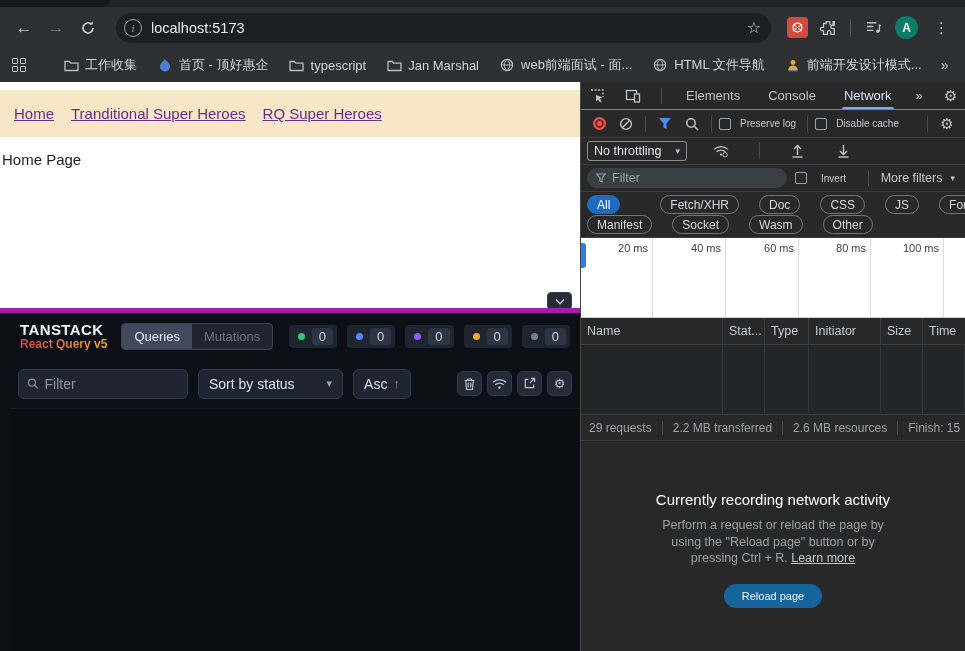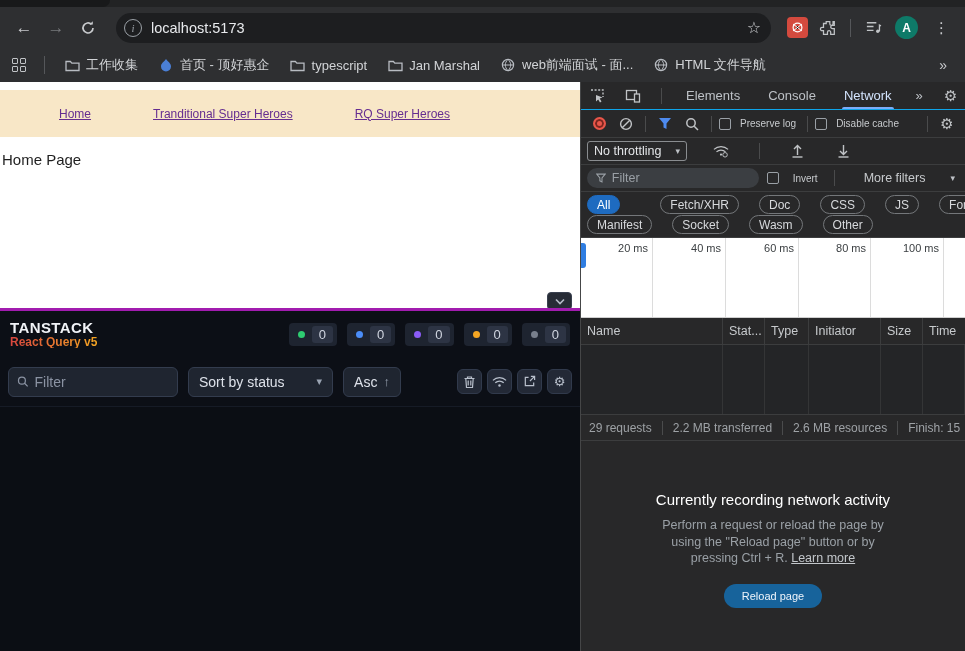--- a/index.html
+++ b/index.html
@@ -41,31 +41,31 @@
   .bm-overflow { margin-left:auto; color:#c8cacd; font-size:14px; padding:0 6px; }
 
   
   .content { display:flex; height:569px; }
   .page-pane { position:relative; width:580px; background:#ffffff; overflow:hidden; }
   .devtools { width:385px; background:#282829; border-left:1px solid #454647; display:flex; flex-direction:column; }
 
   
   .site-nav { margin-top:8px; height:47px; background:#f8e7c7; display:flex; align-items:center;
               padding-left:14px; gap:17px; }
-  .site-nav a { color:#652d90; font-size:12px; text-decoration:underline;margin-left:45px; }
+  .site-nav a { color:#652d90; font-size:15px; text-decoration:underline; }
   .page-heading { margin:14px 0 0 2px; font-size:15px; color:#1f1f1f; }
 
   
   .collapse-chip { position:absolute; top:210px; right:8px; width:25px; height:18px;
                    background:#272c36; border:1px solid #3a4150; border-radius:4px;
                    display:flex; align-items:center; justify-content:center; }
 
   
   .rq-panel { position:absolute; left:0; bottom:0; width:580px; height:343px; background:#0c0f16;
-              display:flex; flex-direction:column; border-top:3px solid #a21caf; }
+              display:flex; flex-direction:column; border-top:5px solid #a21caf;padding-left:10px; }
   .rq-header { height:46px; display:flex; align-items:center; padding:0 10px; }
   .rq-brand { line-height:1.05; }
   .rq-brand .t1 { font-size:15px; font-weight:800; color:#f1f3f7; letter-spacing:.4px; }
   .rq-brand .t2 { font-size:12px; font-weight:700; color:#f08c3a;
                   background:linear-gradient(90deg,#d8453f,#f5a623); -webkit-background-clip:text;
                   background-clip:text; -webkit-text-fill-color:transparent; }
   .rq-tabs { display:flex; margin-left:14px; border:1px solid #3a4150; border-radius:4px;
              overflow:hidden; font-size:13px; background:#20242e; }
   .rq-tab { padding:5px 12px; color:#6b7280; }
   .rq-tab.active { background:#414a5c; color:#e8ebf1; }
@@ -117,21 +117,21 @@
   .throttle-select { height:20px; border:1px solid #8a8d90; border-radius:3px; background:transparent;
                      display:flex; align-items:center; gap:14px; padding:0 6px; color:#e3e5e8; font-size:12.5px; }
   .throttle-select .arrow { color:#bdc1c6; font-size:9px; }
 
   .dt-filterbar { height:27px; border-bottom:1px solid #3c3d3e; padding:0 6px; gap:8px; }
   .net-filter { width:200px; height:20px; background:#3b3e42; border-radius:11px; display:flex;
                 align-items:center; padding:0 9px; gap:6px; }
   .net-filter input { background:transparent; border:none; outline:none; color:#bdc1c6; font-size:12.5px; width:100%;
                       font-family:"Liberation Sans",sans-serif; }
   .net-filter input::placeholder { color:#9aa0a6; }
-  .more-filters { margin-left:auto; display:flex; align-items:center; gap:25px; color:#c7cacd; font-size:12.5px;
+  .more-filters { margin-left:auto; display:flex; align-items:center; gap:8px; color:#c7cacd; font-size:12.5px;
                   padding-right:4px; white-space:nowrap; }
   .more-filters .arrow { font-size:9px; color:#bdc1c6; }
 
   .dt-chips { height:46px; border-bottom:1px solid #3c3d3e; padding:3px 6px; display:flex;
               flex-direction:column; justify-content:space-between; }
   .chip-line { display:flex; align-items:center; gap:20px; }
   .chip { border:1px solid #74777a; border-radius:11px; color:#d7d9dc; font-size:12px;
           padding:1.5px 9px; white-space:nowrap; }
   .chip.selected { background:#1e6bc0; border-color:#1e6bc0; color:#fff; }
   .chip-sep { width:1px; height:15px; background:#5f6163; }
@@ -262,20 +262,30 @@
     </div>
     <div class="bm-item">
       <span class="bm-ico">
           <svg width="14" height="14" viewBox="0 0 14 14">
             <circle cx="7" cy="7" r="5.6" fill="none" stroke="#b8bcc2" stroke-width="1.2"></circle>
             <path d="M1.4 7h11.2M7 1.4c-3.6 3.4-3.6 7.8 0 11.2M7 1.4c3.6 3.4 3.6 7.8 0 11.2" fill="none" stroke="#b8bcc2" stroke-width="1"></path>
           </svg>
         </span>
       <span>HTML 文件导航</span>
     </div>
+    <div class="bm-item">
+      <span class="bm-ico">
+          <svg width="14" height="14" viewBox="0 0 14 14">
+            <circle cx="7" cy="4.5" r="2.4" fill="#e2a93b"></circle>
+            <path d="M2 12c.6-3 3-4.4 5-4.4S11.4 9 12 12z" fill="#e2a93b"></path>
+            <path d="M2.5 12.6h9" stroke="#4a7fd6" stroke-width="1.4"></path>
+          </svg>
+        </span>
+      <span>前端开发设计模式...</span>
+    </div>
     <div class="bm-overflow">»</div>
   </div>
 
   <div class="content">
 
     <div class="page-pane">
       <nav class="site-nav">
         <a href="#">Home</a>
         <a href="#">Tranditional Super Heroes</a>
         <a href="#">RQ Super Heroes</a>
@@ -286,20 +296,24 @@
         <svg width="10" height="7" viewBox="0 0 10 7">
             <path d="M1 1.5l4 4 4-4" fill="none" stroke="#b6bcc8" stroke-width="1.6"></path>
           </svg>
       </button>
 
       <section class="rq-panel">
         <div class="rq-header">
           <div class="rq-brand">
             <div class="t1">TANSTACK</div>
             <div class="t2">React Query v5</div>
+          </div>
+          <div class="rq-tabs">
+            <div class="rq-tab active">Queries</div>
+            <div class="rq-tab">Mutations</div>
           </div>
           <div class="rq-pills">
             <div class="rq-pill">
               <span class="rq-dot" style="background: rgb(46, 204, 113);"></span>
               <span class="rq-count">0</span>
             </div>
             <div class="rq-pill">
               <span class="rq-dot" style="background: rgb(75, 141, 248);"></span>
               <span class="rq-count">0</span>
             </div>

